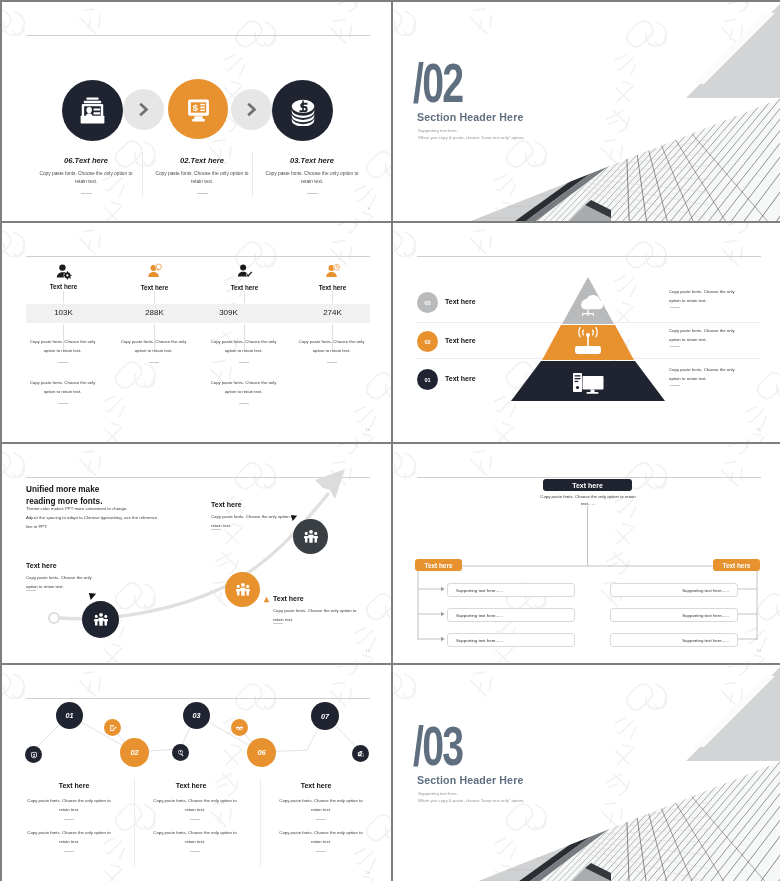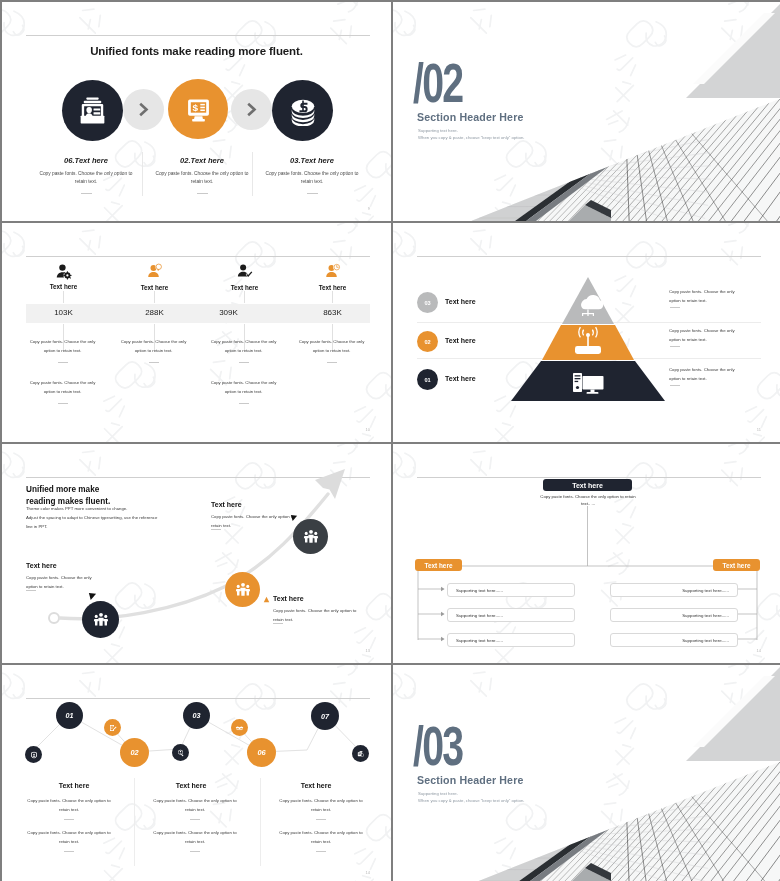--- a/index.html
+++ b/index.html
@@ -242,21 +242,20 @@
           <use href="#wmgrp" x="185" y="340"></use>
           <use href="#wmgrp" x="370" y="-510"></use>
           <use href="#wmgrp" x="370" y="-340"></use>
           <use href="#wmgrp" x="370" y="-170"></use>
           <use href="#wmgrp" x="370" y="0"></use>
           <use href="#wmgrp" x="370" y="170"></use>
           <use href="#wmgrp" x="370" y="340"></use>
         </g>
       </svg>
   <div class="rule"></div>
-  <div class="ct s1-title">Unified fonts make reading more fluent.</div>
 
   <div class="s1-circle s1-big" style="left:60px;top:78px;background:#1f2430;">
     <svg width="33" height="33" viewBox="0 0 64 64">
       <g fill="#ffffff">
         <rect x="20" y="7" width="24" height="4" rx="1.6"></rect>
         <rect x="15" y="13" width="34" height="5" rx="1.8"></rect>
         <path d="M13.5 21.5 h37 v24 h-37 z" fill="none" stroke="#ffffff" stroke-width="4.6" stroke-linejoin="round"></path>
         <rect x="9" y="42" width="46" height="15" rx="1.2"></rect>
       </g>
       <g fill="#ffffff">
@@ -464,21 +463,21 @@
       <circle cx="34" cy="11" r="9.5" fill="#ffffff"></circle>
       <circle cx="34" cy="11" r="7.5" fill="none" stroke="#e8922f" stroke-width="1.8"></circle>
       <path d="M34 6.5 v5 h4" fill="none" stroke="#e8922f" stroke-width="1.8" stroke-linecap="round"></path>
     </svg>
     <div class="s3-h">Text here</div>
   </div>
 
   <div class="s3-num" style="left:13px;">103K</div>
   <div class="s3-num" style="left:104px;">288K</div>
   <div class="s3-num" style="left:178px;">309K</div>
-  <div class="s3-num" style="left:282px;">863K</div>
+  <div class="s3-num" style="left:282px;">274K</div>
 
   <div class="s3-p" style="left:26px;top:114px;">Copy paste fonts. Choose the only option to retain text.</div>
   <div class="s3-p" style="left:117px;top:114px;">Copy paste fonts. Choose the only option to retain text.</div>
   <div class="s3-p" style="left:207px;top:114px;">Copy paste fonts. Choose the only option to retain text.</div>
   <div class="s3-p" style="left:295px;top:114px;">Copy paste fonts. Choose the only option to retain text.</div>
   <div class="s3-dash" style="left:56px;top:139px;"></div>
   <div class="s3-dash" style="left:147px;top:139px;"></div>
   <div class="s3-dash" style="left:237px;top:139px;"></div>
   <div class="s3-dash" style="left:325px;top:139px;"></div>
 
@@ -630,21 +629,21 @@
   <div class="rule"></div>
 
   <svg class="ct" style="left:0;top:0;" width="389" height="219" viewBox="0 0 389 219">
     <circle cx="52" cy="174" r="5" fill="none" stroke="#dcdcdc" stroke-width="2"></circle>
     <path d="M58 174 C 110 178, 175 166, 222 143 C 268 120, 300 82, 326 50" fill="none" stroke="#e0e0e0" stroke-width="3.4" stroke-linecap="round"></path>
     <path d="M313 36 L343 25 L333 55 L327.5 45.5 L321 44 Z" fill="#dcdcdc"></path>
   </svg>
 
   <div class="s5-t">
     <span>Unified more make</span><br>
-    <span>reading makes fluent.</span>
+    <span>reading more fonts.</span>
   </div>
   <div class="s5-p" style="left:24px;top:60px;width:180px;">
     <div>Theme color makes PPT more convenient to change.</div>
     <div>Adjust the spacing to adapt to Chinese typesetting, use the reference</div>
     <div>line in PPT.</div>
   </div>
 
   <div class="s5-c" style="left:80px;top:157px;width:37px;height:37px;background:#1f2430;">
     <svg width="18" height="18" viewBox="0 0 40 40">
       <g fill="#ffffff">

